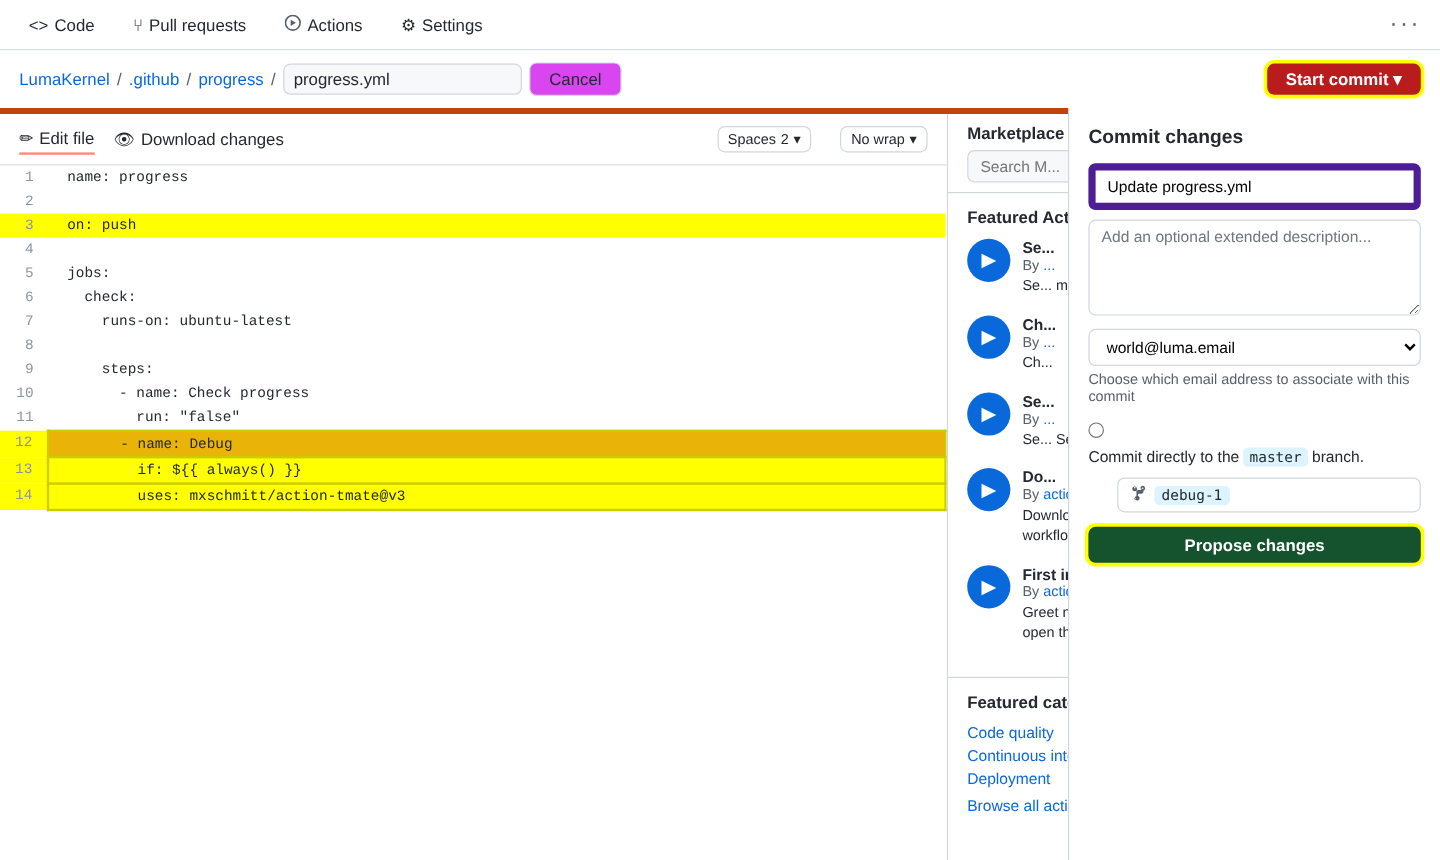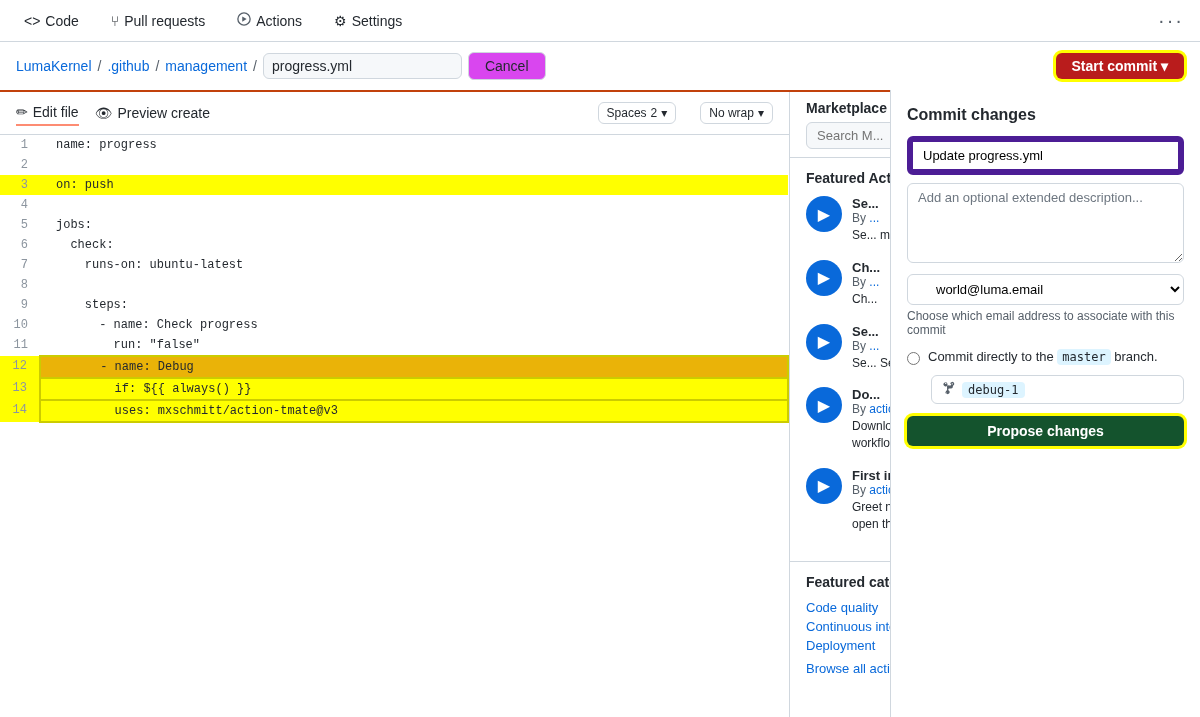--- a/index.html
+++ b/index.html
@@ -28,21 +28,21 @@
     .nav-item svg { color: #57606a; }
     .nav-spacer { flex: 1; }
     .nav-more { color: #57606a; cursor: pointer; font-size: 20px; letter-spacing: 2px; }
 
     
     .breadcrumb-bar {
       display: flex;
       align-items: center;
       padding: 10px 16px;
       gap: 6px;
-      border-bottom: 2px solid #c2410c;
+      border-bottom: 5px solid #c2410c;
       background: #fff;
     }
     .breadcrumb-link { color: #0969da; text-decoration: none; font-size: 14px; }
     .breadcrumb-sep { color: #57606a; }
     .breadcrumb-input {
       border: 1px solid #d0d7de;
       border-radius: 6px;
       padding: 4px 8px;
       font-size: 14px;
       color: #24292f;
@@ -202,38 +202,39 @@
       font-family: inherit;
       height: 80px;
       resize: vertical;
       color: #6e7781;
       margin-bottom: 8px;
     }
     .email-select {
       width: 100%;
       border: 1px solid #d0d7de;
       border-radius: 6px;
-      padding: 6px 24px;
+      padding: 6px 10px;
       font-size: 13px;
       font-family: inherit;
       background: #fff;
       margin-bottom: 4px;
     }
     .email-hint {
       font-size: 12px;
       color: #57606a;
       margin-bottom: 12px;
     }
     .radio-group { margin-bottom: 10px; }
     .radio-option {
       display: flex;
       align-items: flex-start;
       gap: 8px;
       margin-bottom: 6px;
       font-size: 13px;
+      flex-direction: column;
     }
     .radio-option input[type="radio"] { margin-top: 3px; }
     .branch-input-row {
       display: flex;
       align-items: center;
       gap: 6px;
       margin: 8px 0 12px 24px;
       border: 1px solid #d0d7de;
       border-radius: 6px;
       padding: 5px 10px;
@@ -322,39 +323,39 @@
   </div>
   <div class="nav-spacer"></div>
   <div class="nav-more">···</div>
 </div>
 
 <div class="breadcrumb-bar">
   <a class="breadcrumb-link" href="#">LumaKernel</a>
   <span class="breadcrumb-sep">/</span>
   <a class="breadcrumb-link" href="#">.github</a>
   <span class="breadcrumb-sep">/</span>
-  <a class="breadcrumb-link" href="#">management</a>
+  <a class="breadcrumb-link" href="#">progress</a>
   <span class="breadcrumb-sep">/</span>
   <input class="breadcrumb-input" type="text" value="progress.yml" style="">
   <button class="cancel-btn">Cancel</button>
   <button class="start-commit-btn">Start commit ▾</button>
 </div>
 
 <div class="main-layout">
 
   <div class="editor-panel">
 
     <div class="editor-toolbar">
       <div class="toolbar-tab active">
         <span>✏</span>
         <span>Edit file</span>
       </div>
       <div class="toolbar-tab">
         <span>👁</span>
-        <span>Preview create</span>
+        <span>Download changes</span>
       </div>
       <div class="toolbar-spacer"></div>
       <div class="toolbar-controls">
         <div class="toolbar-select">
           <span>Spaces</span>
           <span>2</span>
           <span>▾</span>
         </div>
         <div class="toolbar-select">
           <span>No wrap</span>

